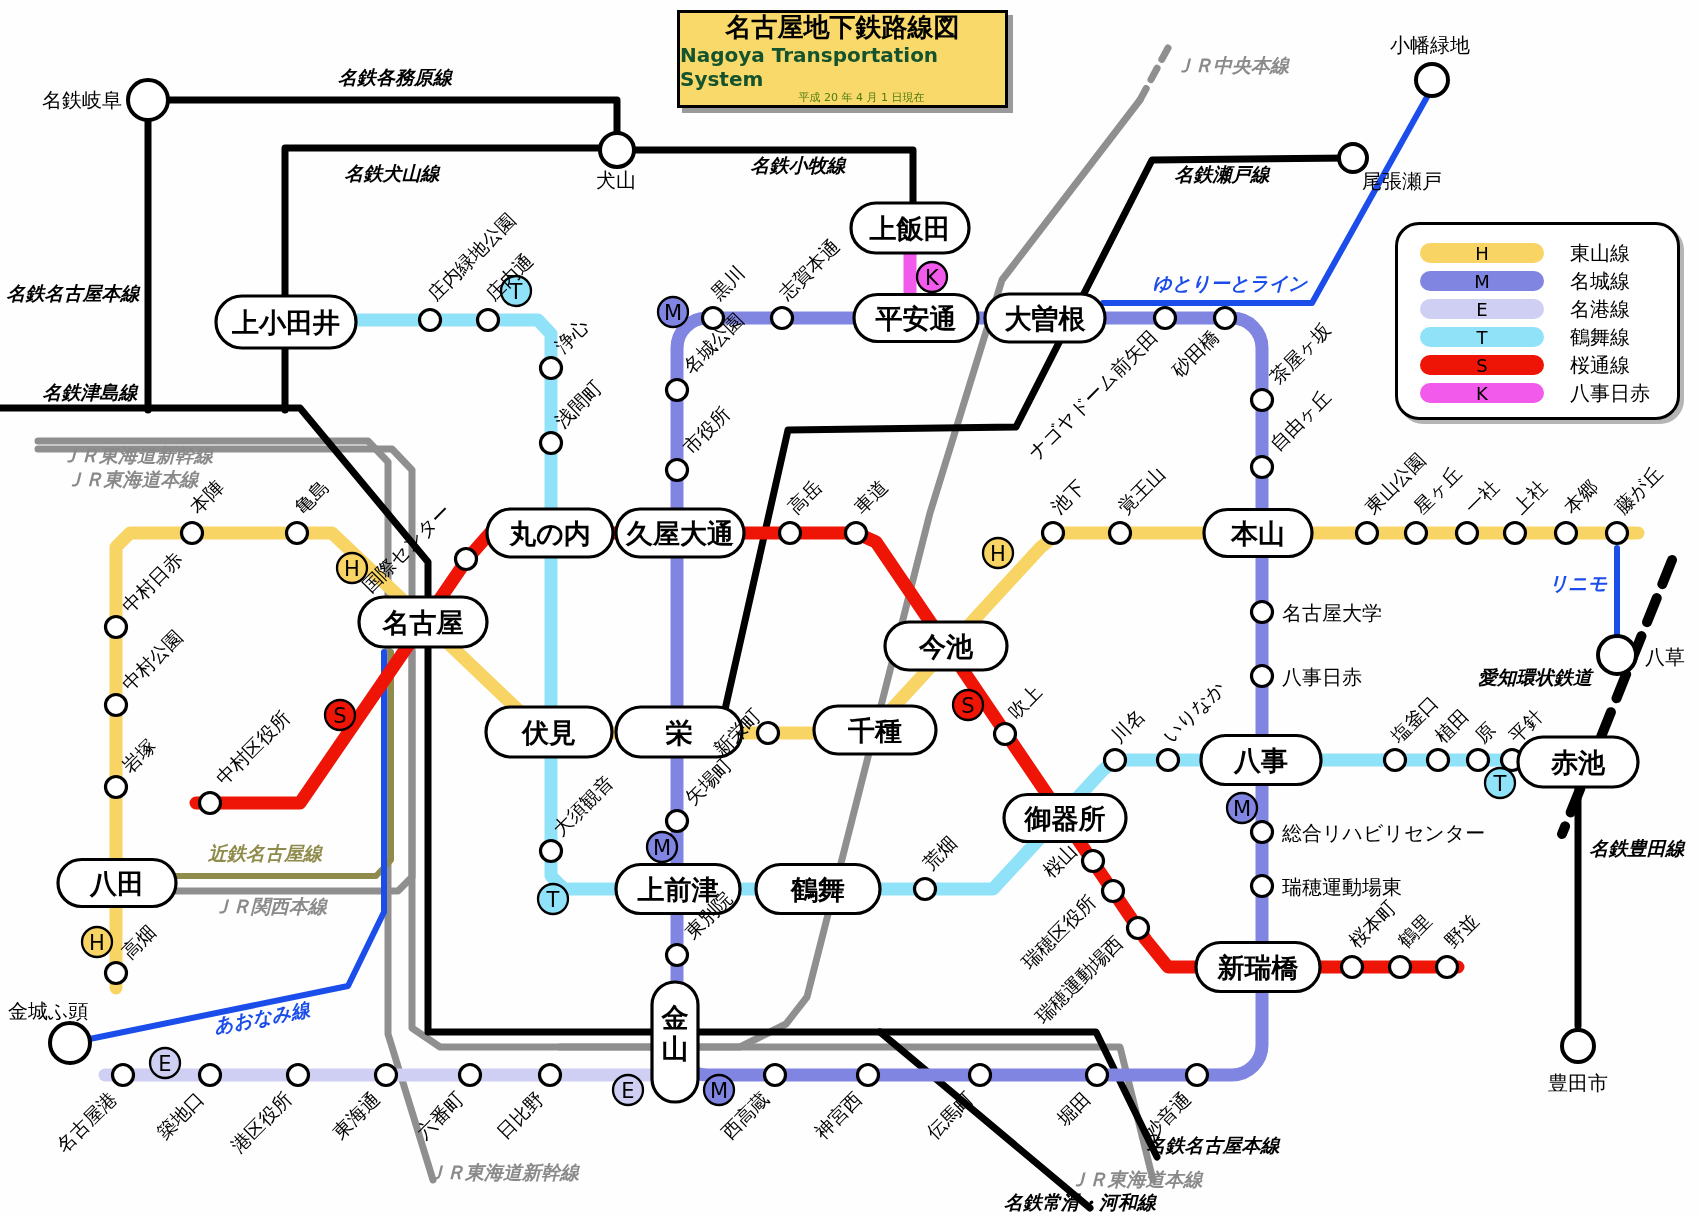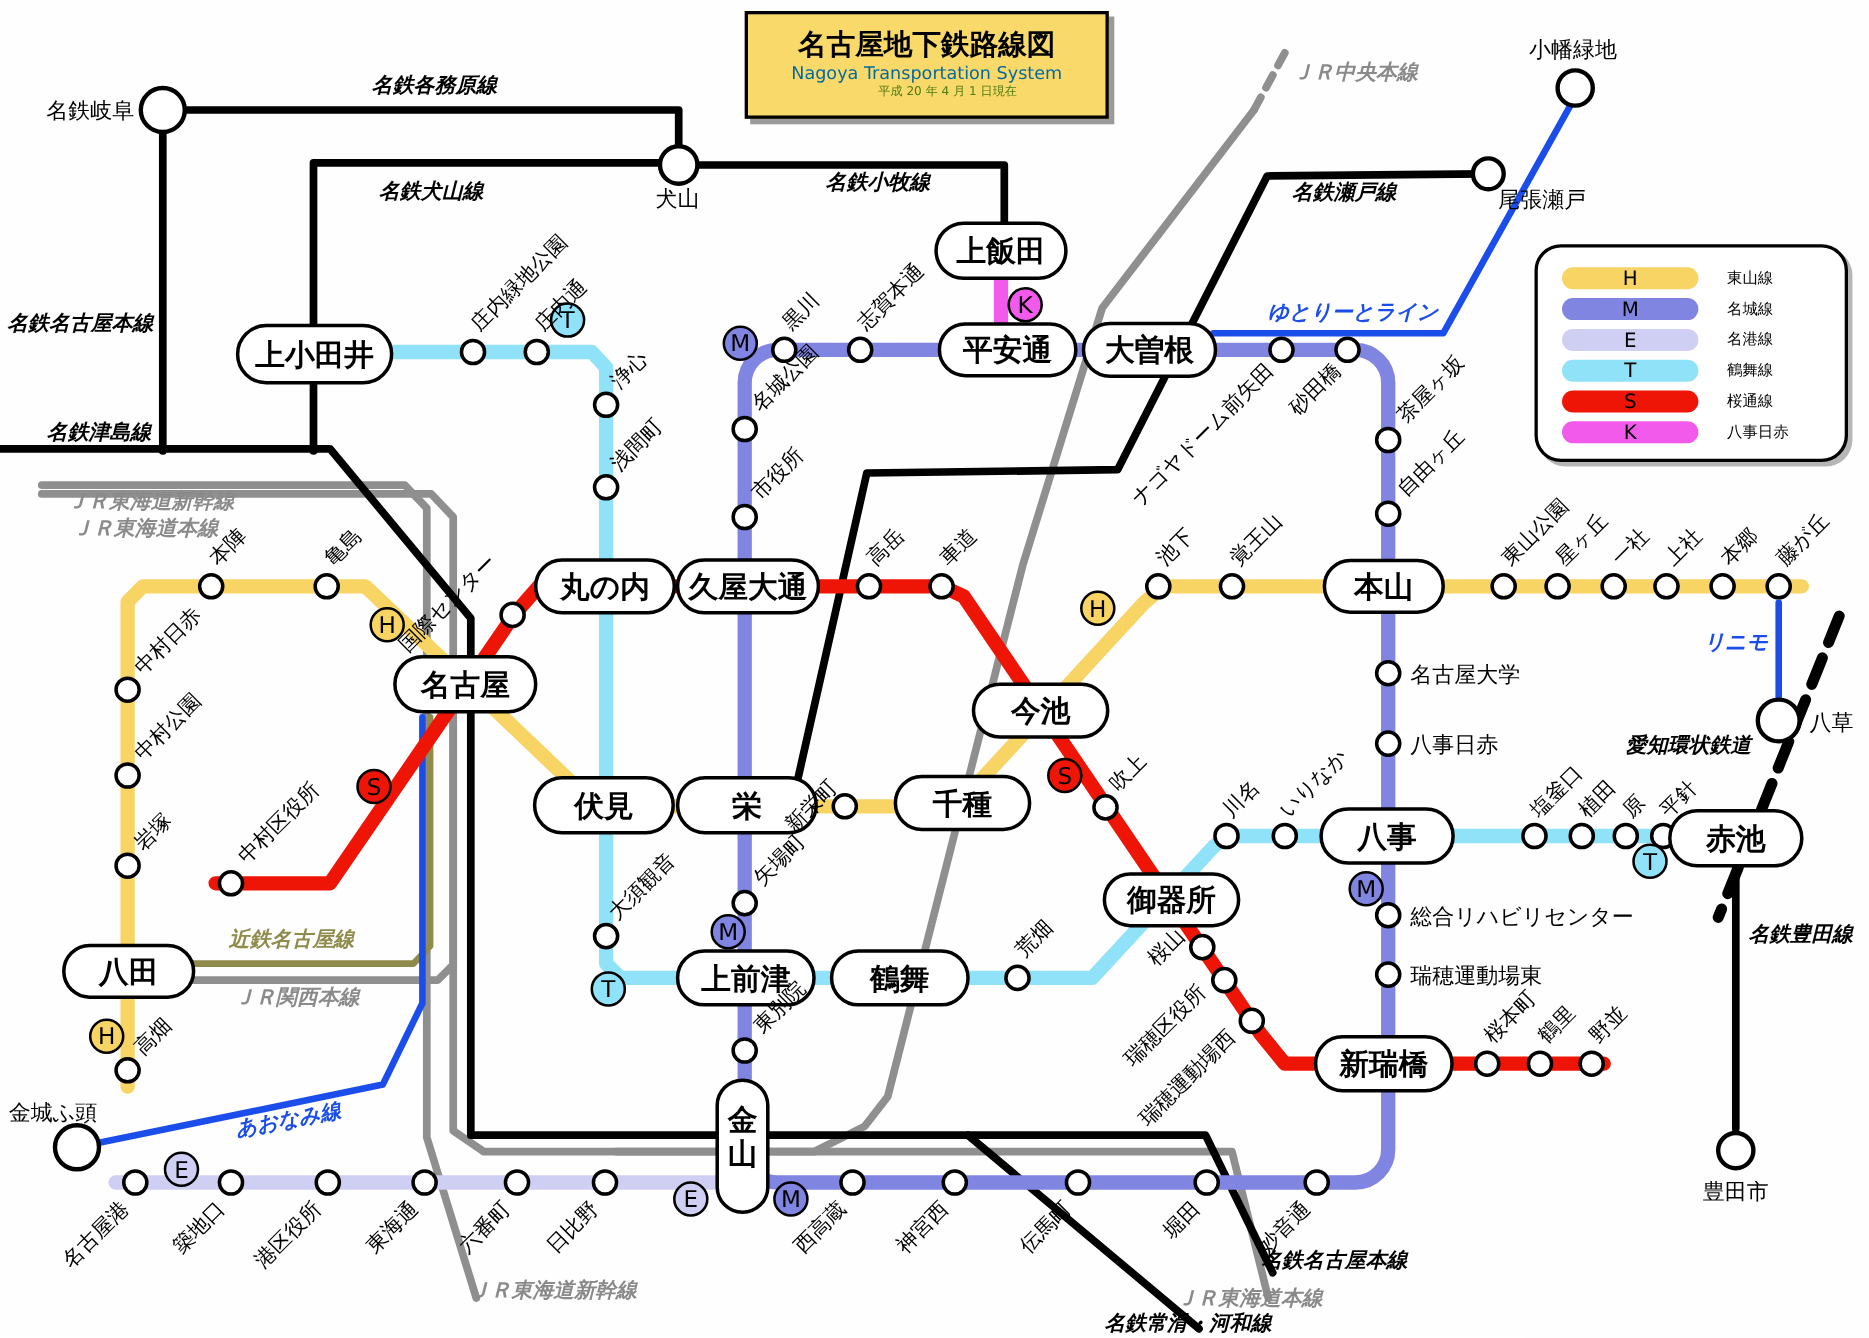--- a/index.html
+++ b/index.html
@@ -1,31 +1,31 @@
 <!DOCTYPE html>
 <html><head>
 <meta charset="utf-8">
 <style>
   html,body{margin:0;padding:0;background:#fff;}
   #stage{position:relative;width:1699px;height:1216px;background:#fefefe;overflow:hidden;
          font-family:"DejaVu Sans",sans-serif;}
   #map-svg{position:absolute;left:0;top:0;}
   .t-box{position:absolute;left:677px;top:10px;width:331px;height:98px;background:#F8D96A;
          border:3px solid #000;box-shadow:5px 5px 0 #9a9a9a;box-sizing:border-box;
-         display:flex;flex-direction:column;justify-content:center;align-items:center;}
+         display:flex;flex-direction:column;justify-content:space-between;align-items:center;}
   .t-jp{font-size:26px;font-weight:bold;color:#000;line-height:1.15;}
-  .t-en{font-size:16px;color:#0369a1;line-height:1.2;}
+  .t-en{font-size:20px;color:#14532d;line-height:1.2;font-weight:bold;}
   .t-date{font-size:11px;color:#4d7c0f;line-height:1.3;margin-left:38px;}
   .legend{position:absolute;left:1395px;top:222px;width:285px;height:198px;background:#fff;
           border:3px solid #000;border-radius:24px;box-shadow:4px 4px 0 #b5b5b5;
           box-sizing:border-box;padding:14px 0 0 22px;}
   .lg-row{display:flex;align-items:center;height:28px;}
   .lg-pill{width:124px;height:20px;border-radius:10px;display:flex;align-items:center;
            justify-content:center;font-size:18px;color:#000;}
-  .lg-name{margin-left:26px;font-size:14px;color:#000;}
+  .lg-name{margin-left:26px;font-size:20px;color:#000;}
 </style>
 </head>
 <body>
 
 <div id="stage">
   <svg id="map-svg" width="1699" height="1216" viewBox="0 0 1699 1216">
       <polyline points="38,441 368,441 388,462 388,1034 433,1180" fill="none" stroke="#8f8f8f" stroke-width="7" stroke-linecap="round" stroke-linejoin="round"></polyline>
       <polyline points="38,449 392,449 412,470 412,1028 440,1047 1120,1047 1153,1180" fill="none" stroke="#8f8f8f" stroke-width="7" stroke-linecap="round" stroke-linejoin="round"></polyline>
       <polyline points="80,891 398,891 412,877 412,652" fill="none" stroke="#8f8f8f" stroke-width="7" stroke-linecap="round" stroke-linejoin="round"></polyline>
       <polyline points="1140,100 1002,280 930,513 807,997 786,1024 740,1047 560,1047" fill="none" stroke="#8f8f8f" stroke-width="7" stroke-linecap="round" stroke-linejoin="round"></polyline>

